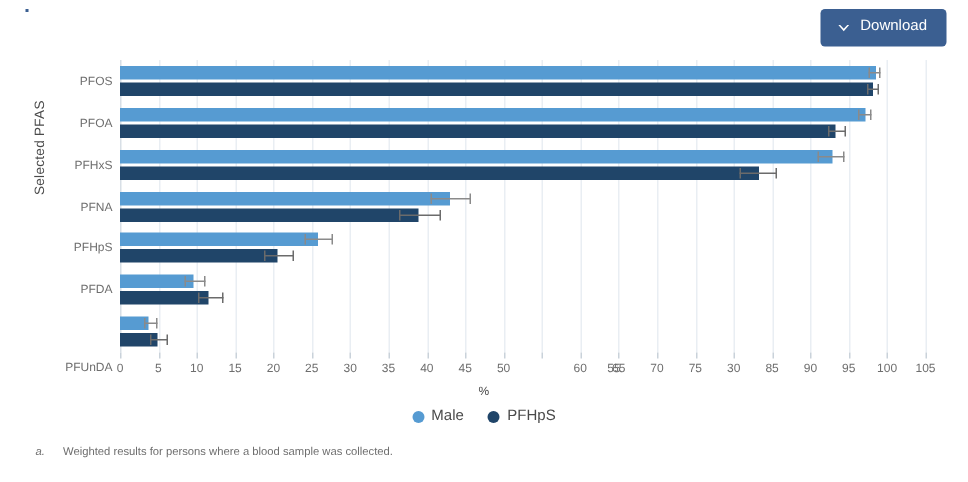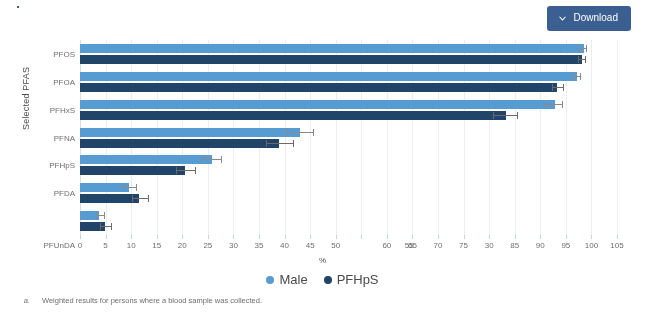--- a/index.html
+++ b/index.html
@@ -97,21 +97,21 @@
     position:absolute; left:0; right:0; top:222px;
     text-align:center; font-size:8px; color:#4a4a4a;
   }
 
   .legend {
     position:absolute; left:0; right:0; top:238px;
     display:flex; justify-content:center; align-items:center; gap:16px;
   }
   .legend-item { display:flex; align-items:center; gap:5px; cursor:pointer; }
   .legend-dot { width:8px; height:8px; border-radius:50%; }
-  .legend-text { font-size:13px; color:#4a4a4a; }
+  .legend-text { font-size:10px; color:#4a4a4a; }
 
   
   .footnote {
     position:absolute; left:0; top:296px; width:645px;
     display:flex; gap:0; font-size:7.5px; color:#6e6e6e;
   }
   .fn-marker { width:42px; text-align:right; padding-right:12px; font-style:italic; }
   .fn-text { }
 </style>
 </head>

